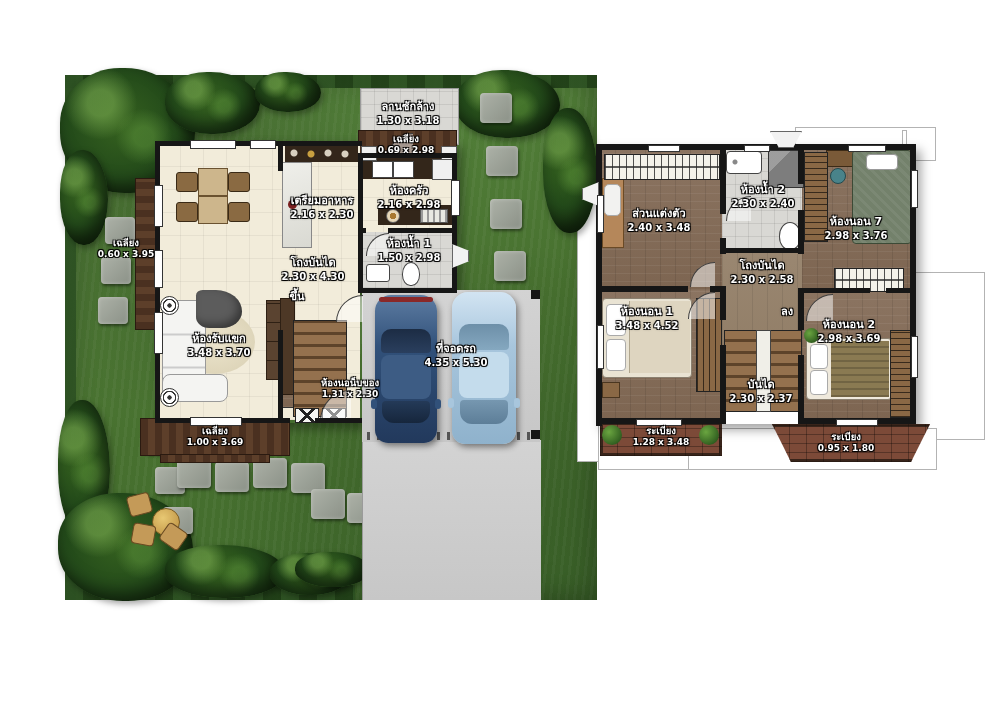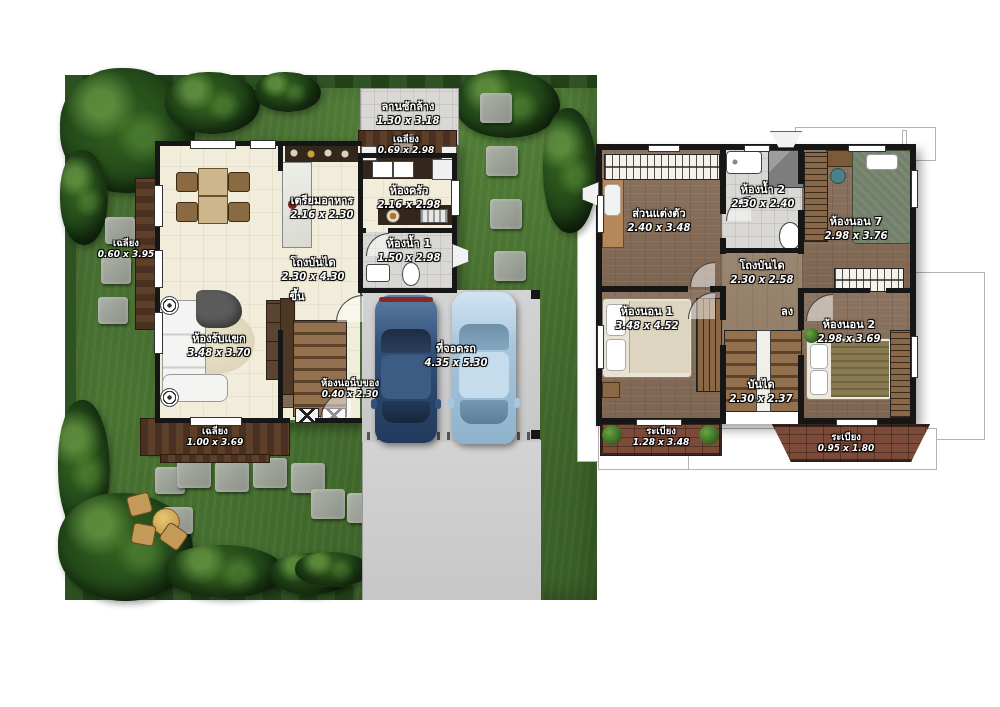--- a/index.html
+++ b/index.html
@@ -66,21 +66,21 @@
   .spk{position:absolute;border-radius:50%;border:1px solid #333;z-index:22;
       background:radial-gradient(circle,#333 0 16%,#fff 20% 44%,#333 47% 55%,#fff 58% 100%);}
   .shrub{position:absolute;border-radius:50%;z-index:25;
       background:radial-gradient(circle at 35% 35%, #6aa540, #2f5c1f 75%);}
   .outline{position:absolute;background:#fff;border:1px solid #b3b3b3;z-index:1;}
   
   .lbl{position:absolute;transform:translate(-50%,-50%);text-align:center;color:#fff;font-weight:700;
       font-size:11px;line-height:1.3;white-space:nowrap;z-index:40;
       text-shadow:-1px -1px 0 rgba(0,0,0,.9),1px -1px 0 rgba(0,0,0,.9),
                   -1px 1px 0 rgba(0,0,0,.9),1px 1px 0 rgba(0,0,0,.9),0 0 3px rgba(0,0,0,.6);}
-  .lbl .d{display:block;font-size:10px;font-style:italic;}
+  .lbl .d{display:block;font-size:10px;}
   .lbl.small{font-size:9.5px;} .lbl.small .d{font-size:9px;}
   
   .car{position:absolute;z-index:22;border-radius:16px 16px 13px 13px;box-shadow:2px 3px 6px rgba(0,0,0,.45);}
   .car .part{position:absolute;border-radius:8px;}
   
   .wm{position:absolute;left:338px;top:314px;display:flex;align-items:center;gap:8px;
       z-index:60;opacity:.40;pointer-events:none;}
   .wm .txt{font-size:62px;font-weight:800;color:#fff;letter-spacing:13px;line-height:1;}
   .shadowrect{position:absolute;box-shadow:5px 6px 10px rgba(0,0,0,.35);z-index:2;}
 </style>
@@ -342,21 +342,21 @@
   </div>
   <div class="lbl" style="left:297px;top:297px">
     <span>ขึ้น</span>
   </div>
   <div class="lbl" style="left:219px;top:346px">
     <span>ห้องรับแขก</span>
     <span class="d">3.48 x 3.70</span>
   </div>
   <div class="lbl small" style="left:350px;top:389px">
     <span>ห้องนอน็บของ</span>
-    <span class="d">0.40 x 2.30</span>
+    <span class="d">1.31 x 2.30</span>
   </div>
   <div class="lbl" style="left:456px;top:356px">
     <span>ที่จอดรถ</span>
     <span class="d">4.35 x 5.30</span>
   </div>
   <div class="lbl small" style="left:215px;top:437px">
     <span>เฉลียง</span>
     <span class="d">1.00 x 3.69</span>
   </div>
 

